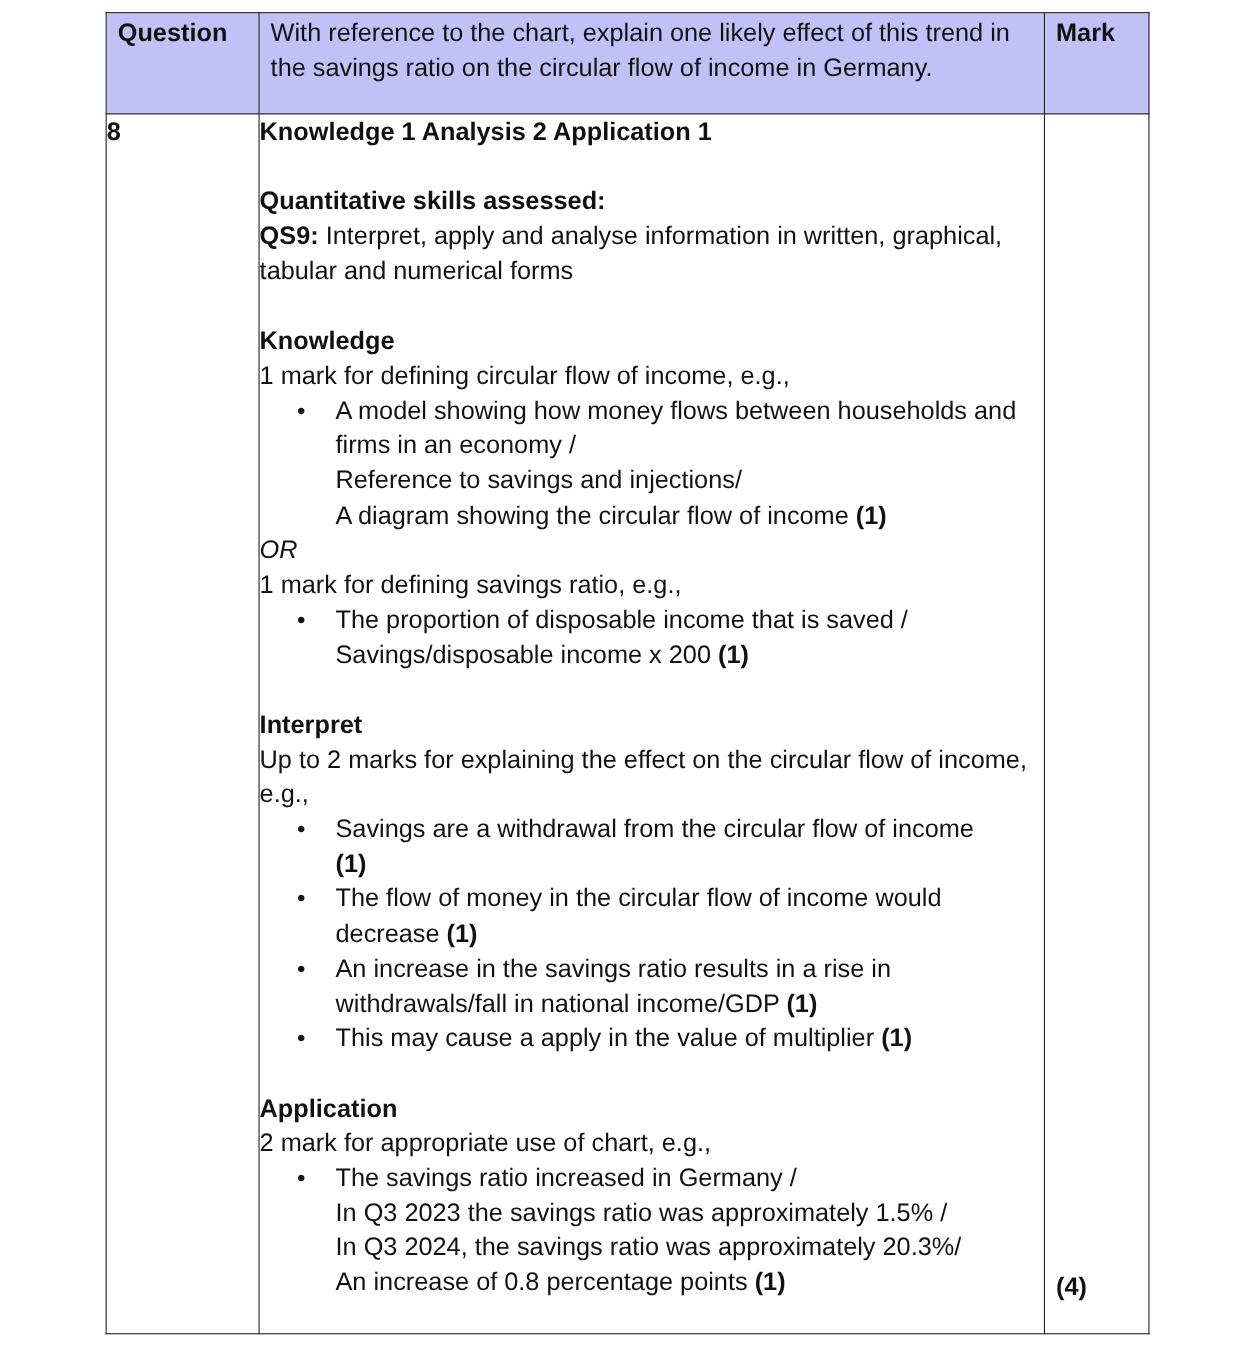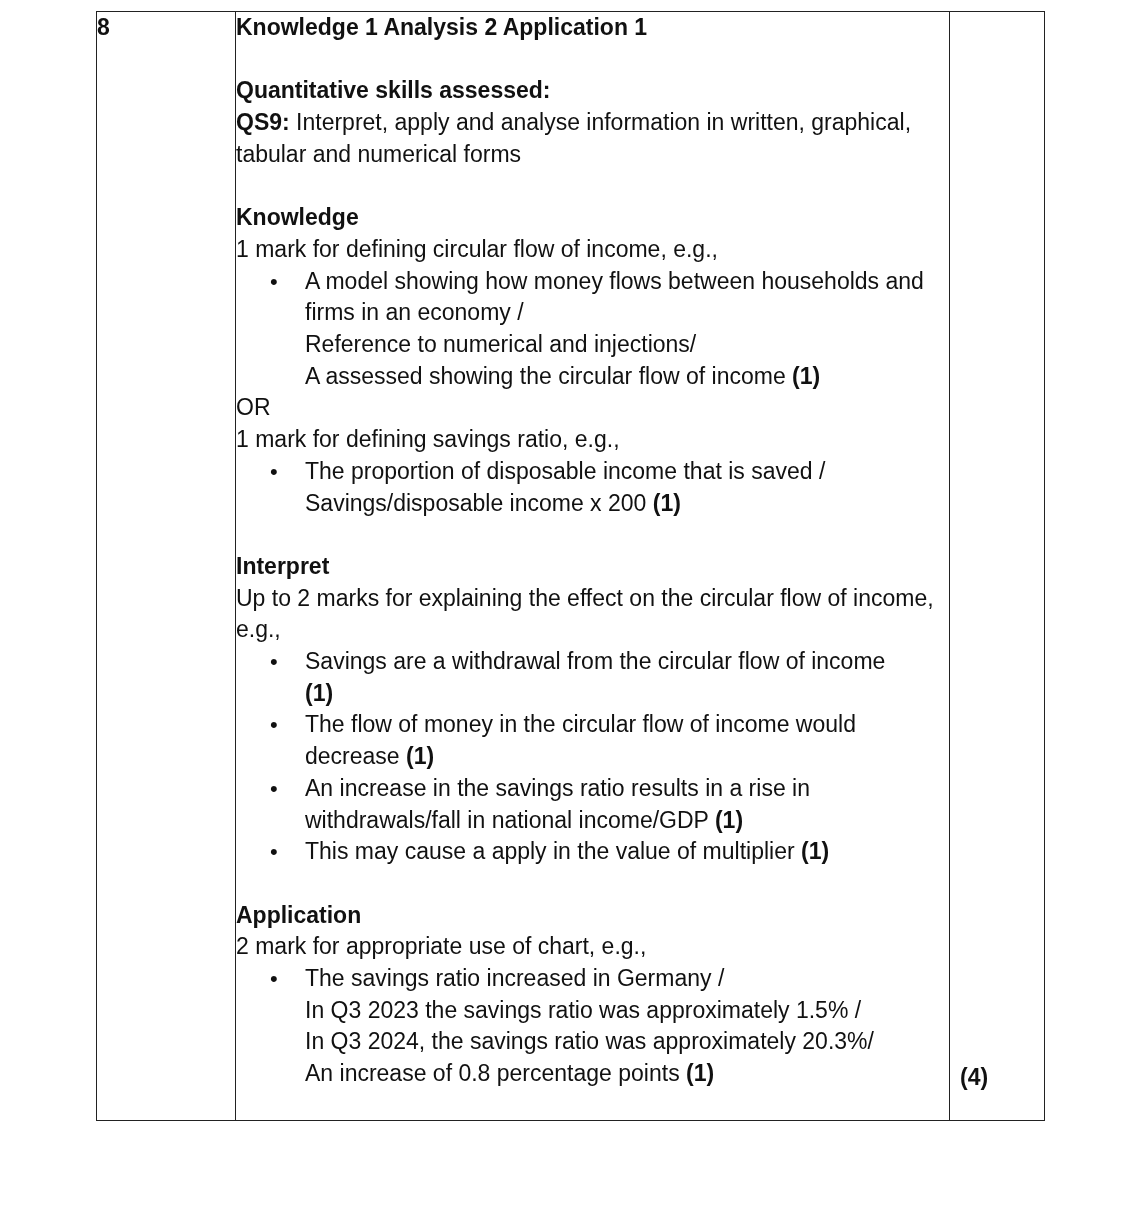--- a/index.html
+++ b/index.html
@@ -19,54 +19,59 @@
   col.c1 { width: 139px; }
   col.c2 { width: 714px; }
   col.c3 { width: 95px; }
   .hdr td { background: #c1c0f7; height: 89px; }
   .hdr .lbl { font-weight: bold; padding: 2px 10px 0 10px; }
   .hdr .q { padding: 2px 6px 0 10px; }
   .body td { height: 1108px; }
   .qnum { font-weight: bold; padding: 2px 10px 0 10px; }
   .content { padding: 2px 6px 0 10px; }
   .b { font-weight: bold; }
-  .it { }
+  .it { font-style: italic; }
   .gap { height: 31.7px; }
   ul.bl { margin: 0; padding: 0 0 0 69px; list-style: none; }
   ul.bl li { position: relative; }
   ul.bl li::before { content: "\2022"; position: absolute; left: -35px; font-size: 22px; }
   .markcell { position: relative; }
   .total { position: absolute; left: 10px; top: 1050px; font-weight: bold; }
 </style>
 </head>
 <body>
 
 <table class="ms">
   <colgroup>
       <col class="c1">
       <col class="c2">
       <col class="c3">
     </colgroup>
   <tbody>
+      <tr class="hdr">
+    <td class="lbl">Question</td>
+    <td class="q">With reference to the chart, explain one likely effect of this trend in the savings ratio on the circular flow of income in Germany.</td>
+    <td class="lbl">Mark</td>
+  </tr>
   <tr class="body">
     <td class="qnum">8</td>
     <td class="content">
       <div class="b">Knowledge 1 Analysis 2 Application 1</div>
       <div class="gap"></div>
       <div class="b">Quantitative skills assessed:</div>
       <div><span class="b">QS9:</span><span> Interpret, apply and analyse information in written, graphical, tabular and numerical forms</span></div>
       <div class="gap"></div>
 
       <div class="b">Knowledge</div>
       <div>1 mark for defining circular flow of income, e.g.,</div>
       <ul class="bl">
         <li>
           <div>A model showing how money flows between households and firms in an economy /</div>
-          <div>Reference to numerical and injections/</div>
-          <div><span>A assessed showing the circular flow of income</span> <span class="b">(1)</span></div>
+          <div>Reference to savings and injections/</div>
+          <div><span>A diagram showing the circular flow of income</span> <span class="b">(1)</span></div>
         </li>
       </ul>
       <div class="it">OR</div>
       <div>1 mark for defining savings ratio, e.g.,</div>
       <ul class="bl">
         <li>
           <div>The proportion of disposable income that is saved /</div>
           <div><span>Savings/disposable income x 200</span> <span class="b">(1)</span></div>
         </li>
       </ul>

